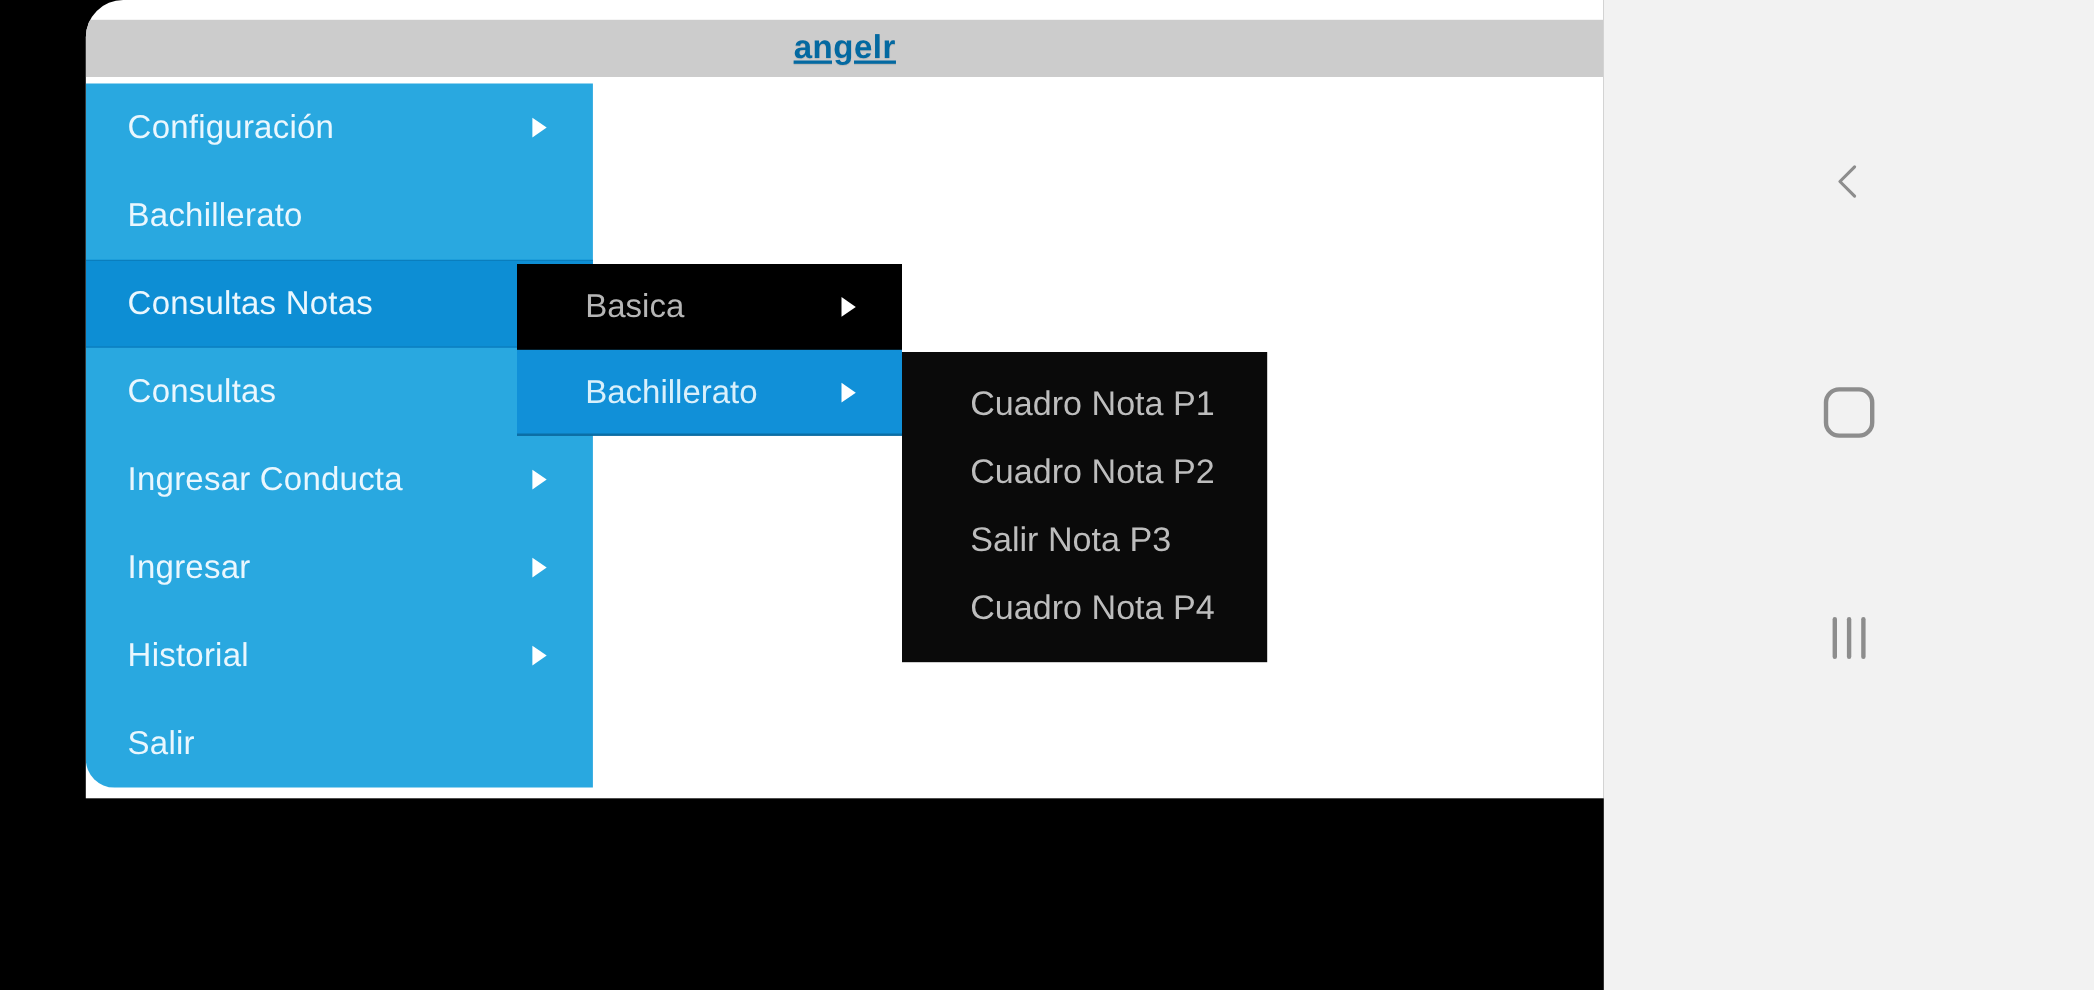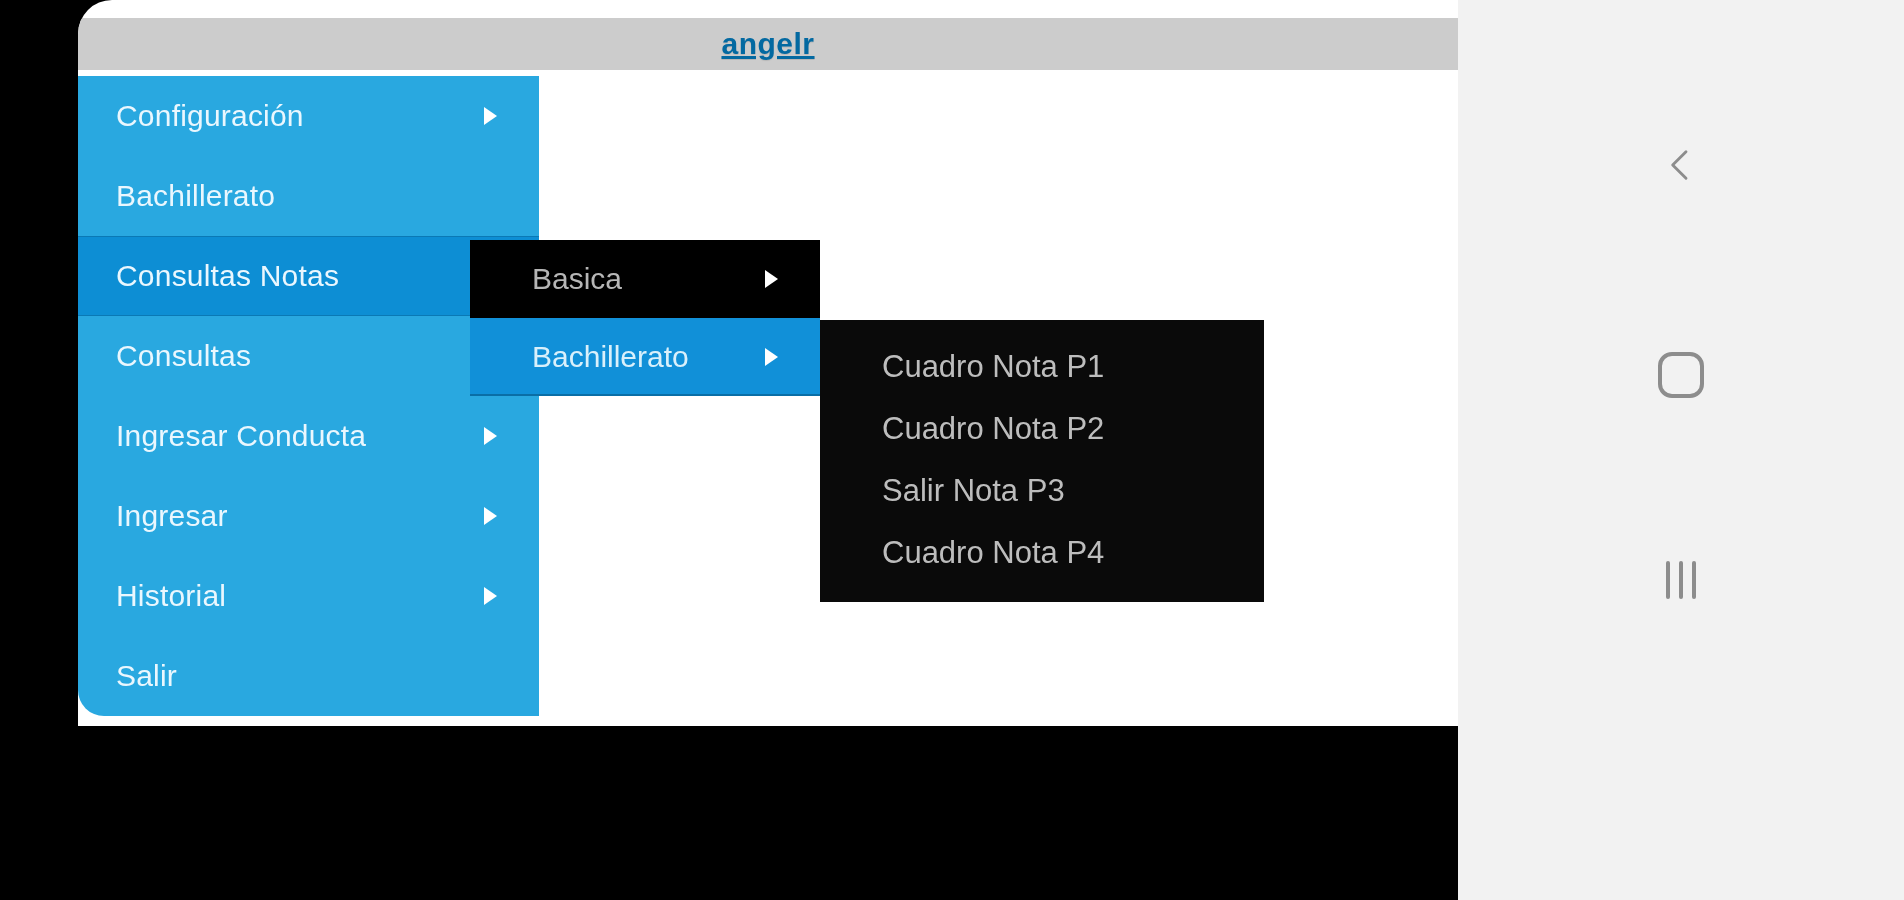--- a/index.html
+++ b/index.html
@@ -63,21 +63,21 @@
   .m2i{
     position:relative;height:78px;display:flex;align-items:center;
     box-sizing:border-box;padding:0 10px 0 62px;cursor:pointer;
   }
   .m2i .lbl{font-size:30px;color:#b6b6b6;white-space:nowrap;}
   .m2i.active{background:#1190d8;box-shadow:inset 0 -2px 0 #0a6ea6;}
   .m2i.active .lbl{color:#d9f0fb;}
 
   
   .menu-l3{
-    position:absolute;left:742px;top:320px;width:444px;
+    position:absolute;left:742px;top:320px;width:332px;
     background:#0a0a0a;
     padding:16px 0 18px 0;
   }
   .m3i{
     height:62px;display:flex;align-items:center;
     box-sizing:border-box;padding-left:62px;cursor:pointer;
   }
   .m3i .lbl{font-size:31px;color:#bdbdbd;white-space:nowrap;}
 
   

